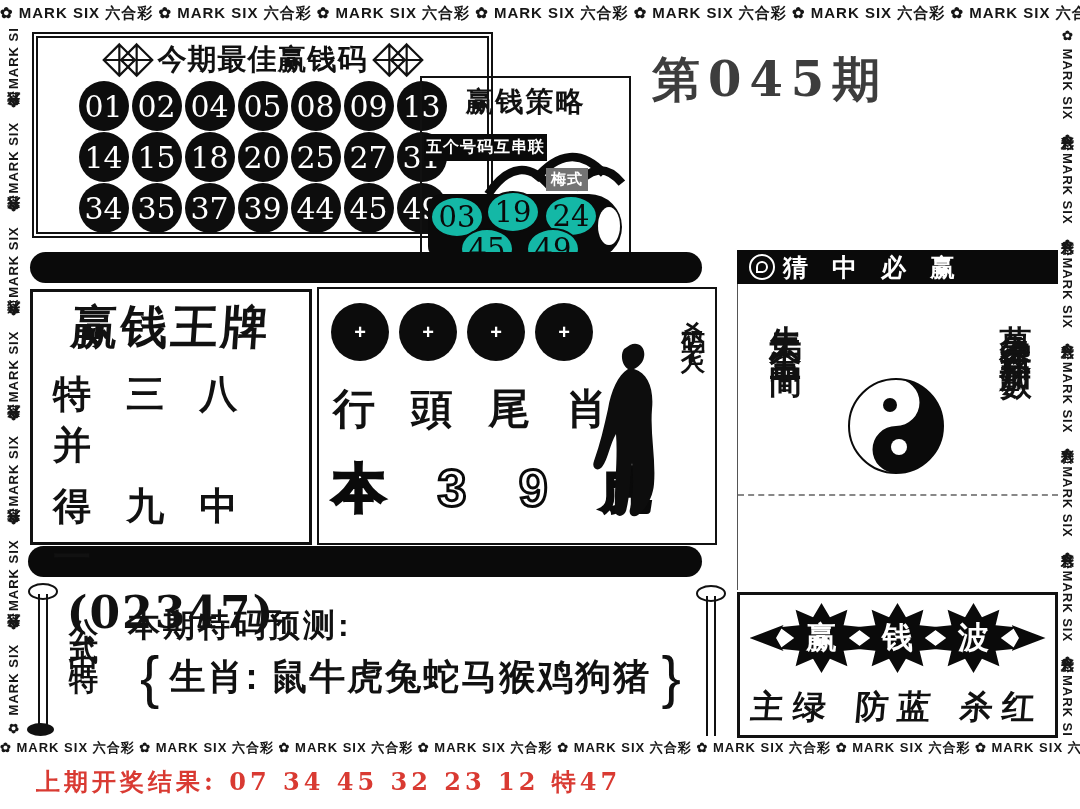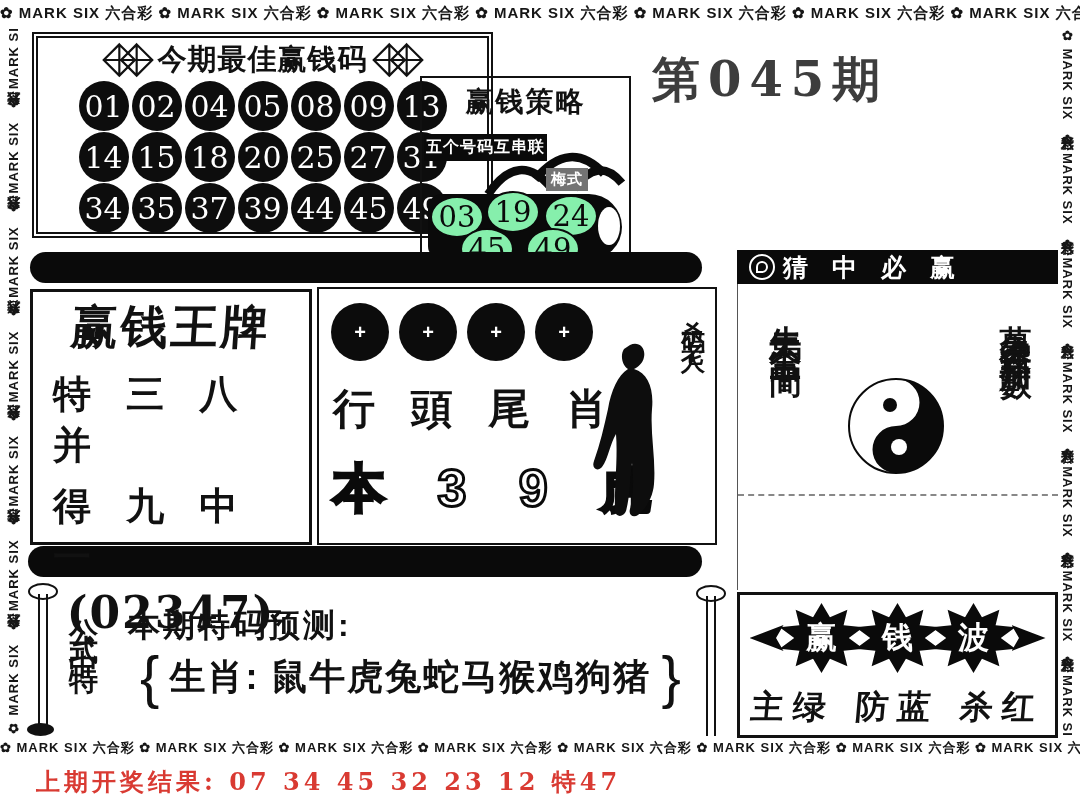--- a/index.html
+++ b/index.html
@@ -29,21 +29,21 @@
   .strat-title{text-align:center;font-size:28px;font-weight:900;letter-spacing:2px;margin-top:5px;}
   .strat-banner{position:absolute;left:2px;top:56px;background:#0a0a0a;color:#fff;
                 font-size:16px;font-weight:bold;letter-spacing:1px;padding:3px 2px;}
   .strat-arcs{position:absolute;left:58px;top:58px;width:148px;height:66px;}
   .strat-tag{position:absolute;left:124px;top:90px;background:#737373;color:#fff;
              font-size:15px;font-weight:bold;padding:2px 5px;letter-spacing:1px;}
   .strat-band{position:absolute;left:6px;top:116px;width:194px;height:66px;background:#0a0a0a;
               border-radius:14px 33px 33px 14px;}
   .strat-band-hole{position:absolute;left:176px;top:129px;width:22px;height:38px;background:#fff;
                    border-radius:50%;}
-  .oval{position:absolute;background:#86efac;border:2px solid #0a0a0a;border-radius:50%;
+  .oval{position:absolute;background:#14b8a6;border:2px solid #0a0a0a;border-radius:50%;
         width:50px;height:38px;display:flex;align-items:center;justify-content:center;
         font-family:"DejaVu Serif",serif;font-size:29px;color:#0a0a0a;}
   .ov-0{left:8px;top:118px;}  .ov-1{left:64px;top:113px;}  .ov-2{left:122px;top:117px;}
   .ov-3{left:38px;top:150px;} .ov-4{left:104px;top:150px;}
   
   .issue{position:absolute;left:652px;top:48px;font-family:"DejaVu Serif",serif;
          font-size:48px;font-weight:bold;color:#3d3d3d;letter-spacing:8px;}
   
   .hbar{position:absolute;background:#0a0a0a;border-radius:16px;}
   .hbar1{left:30px;top:252px;width:672px;height:31px;}

